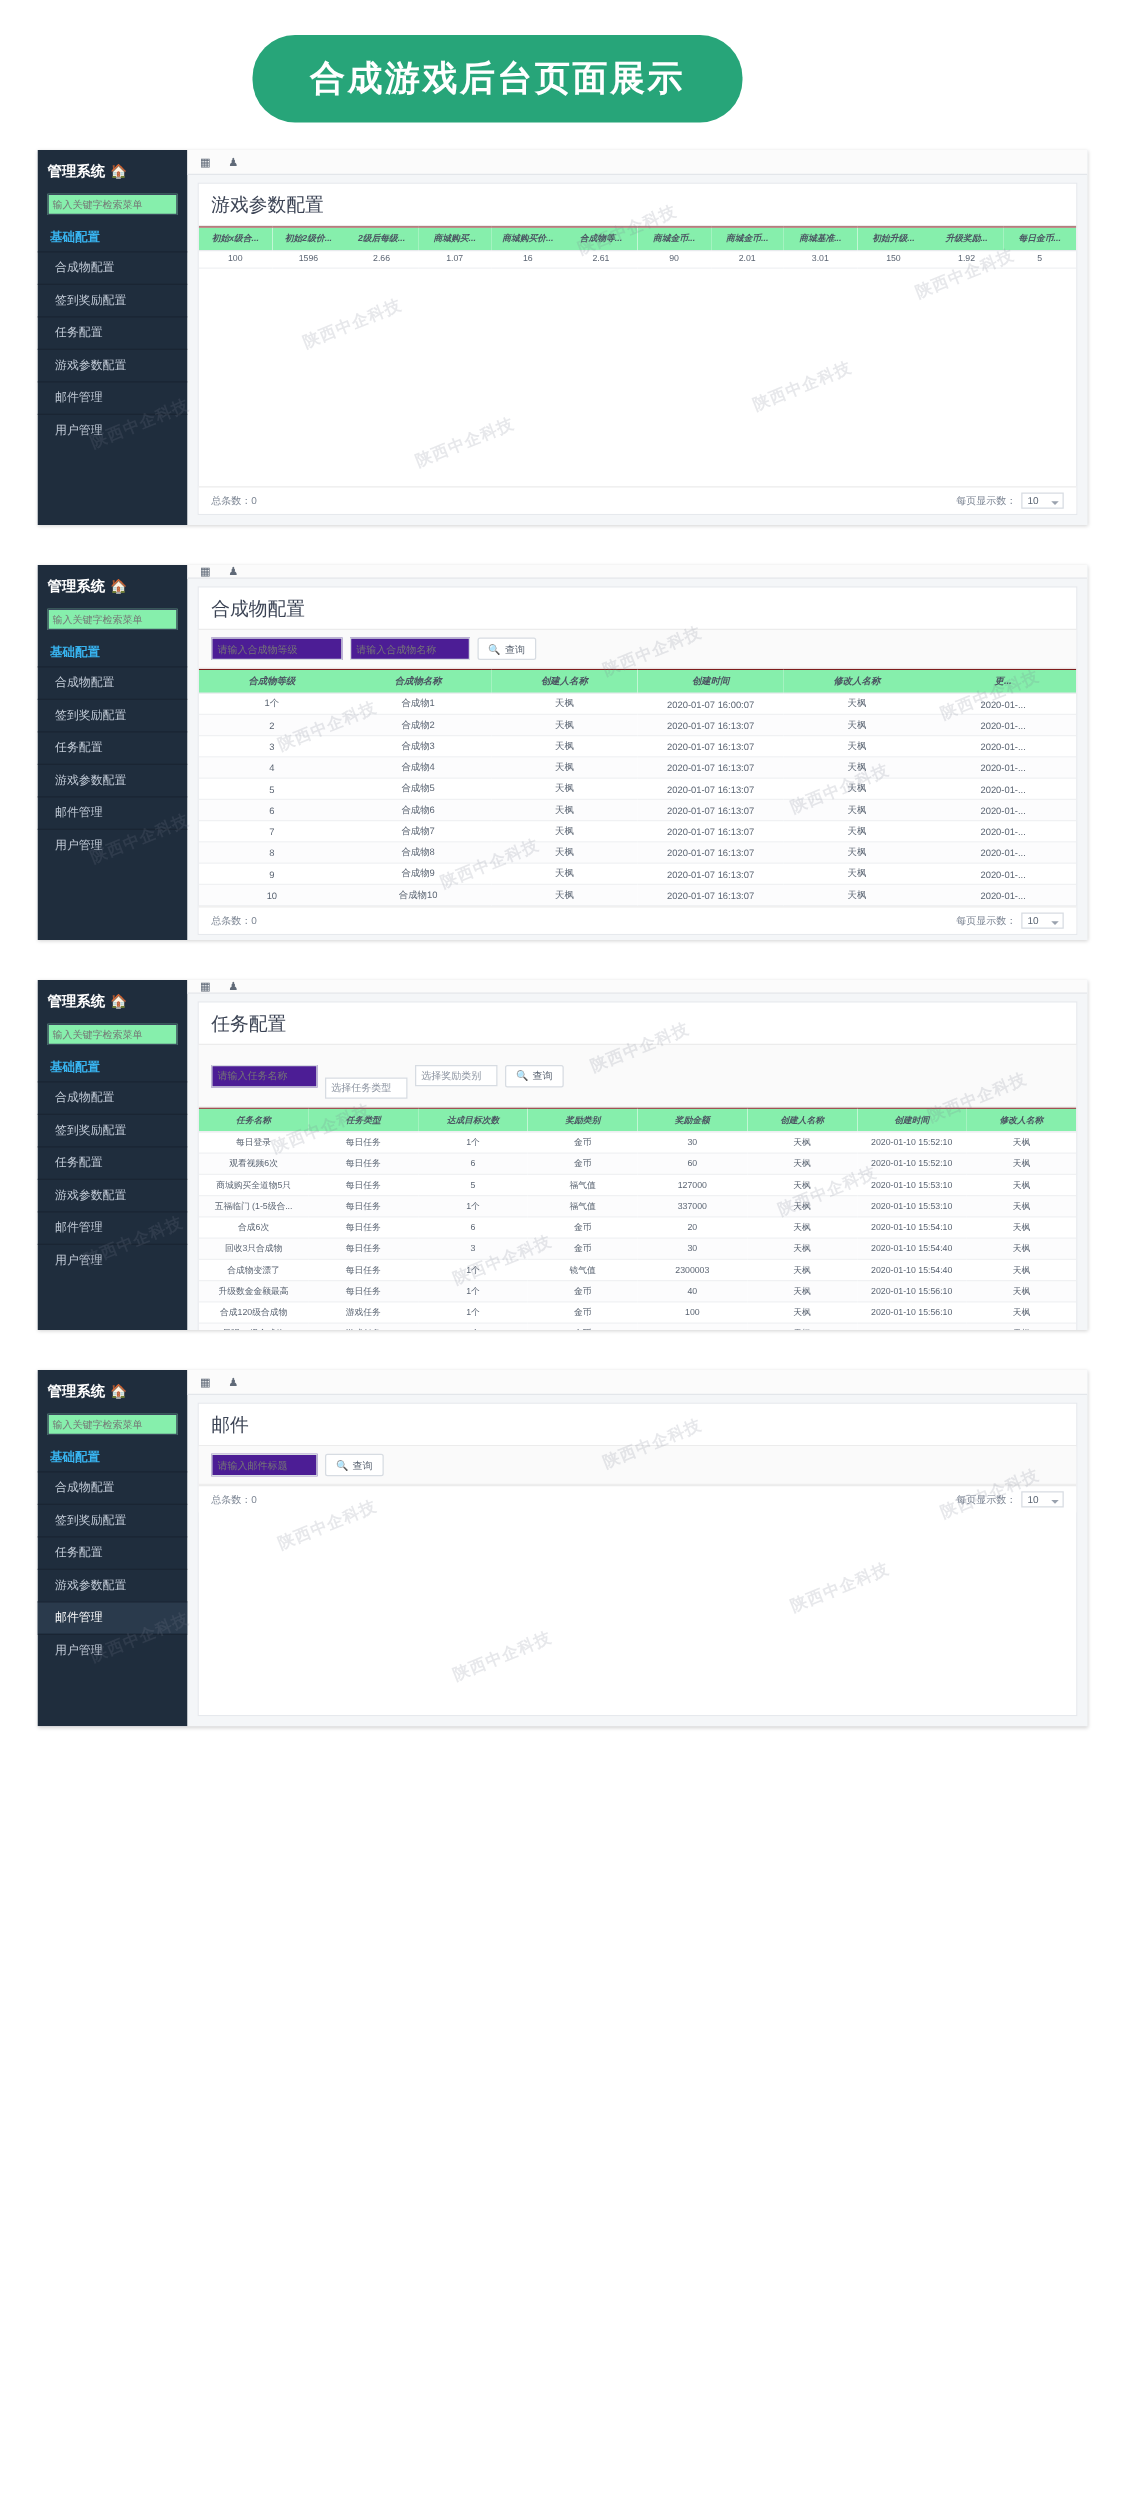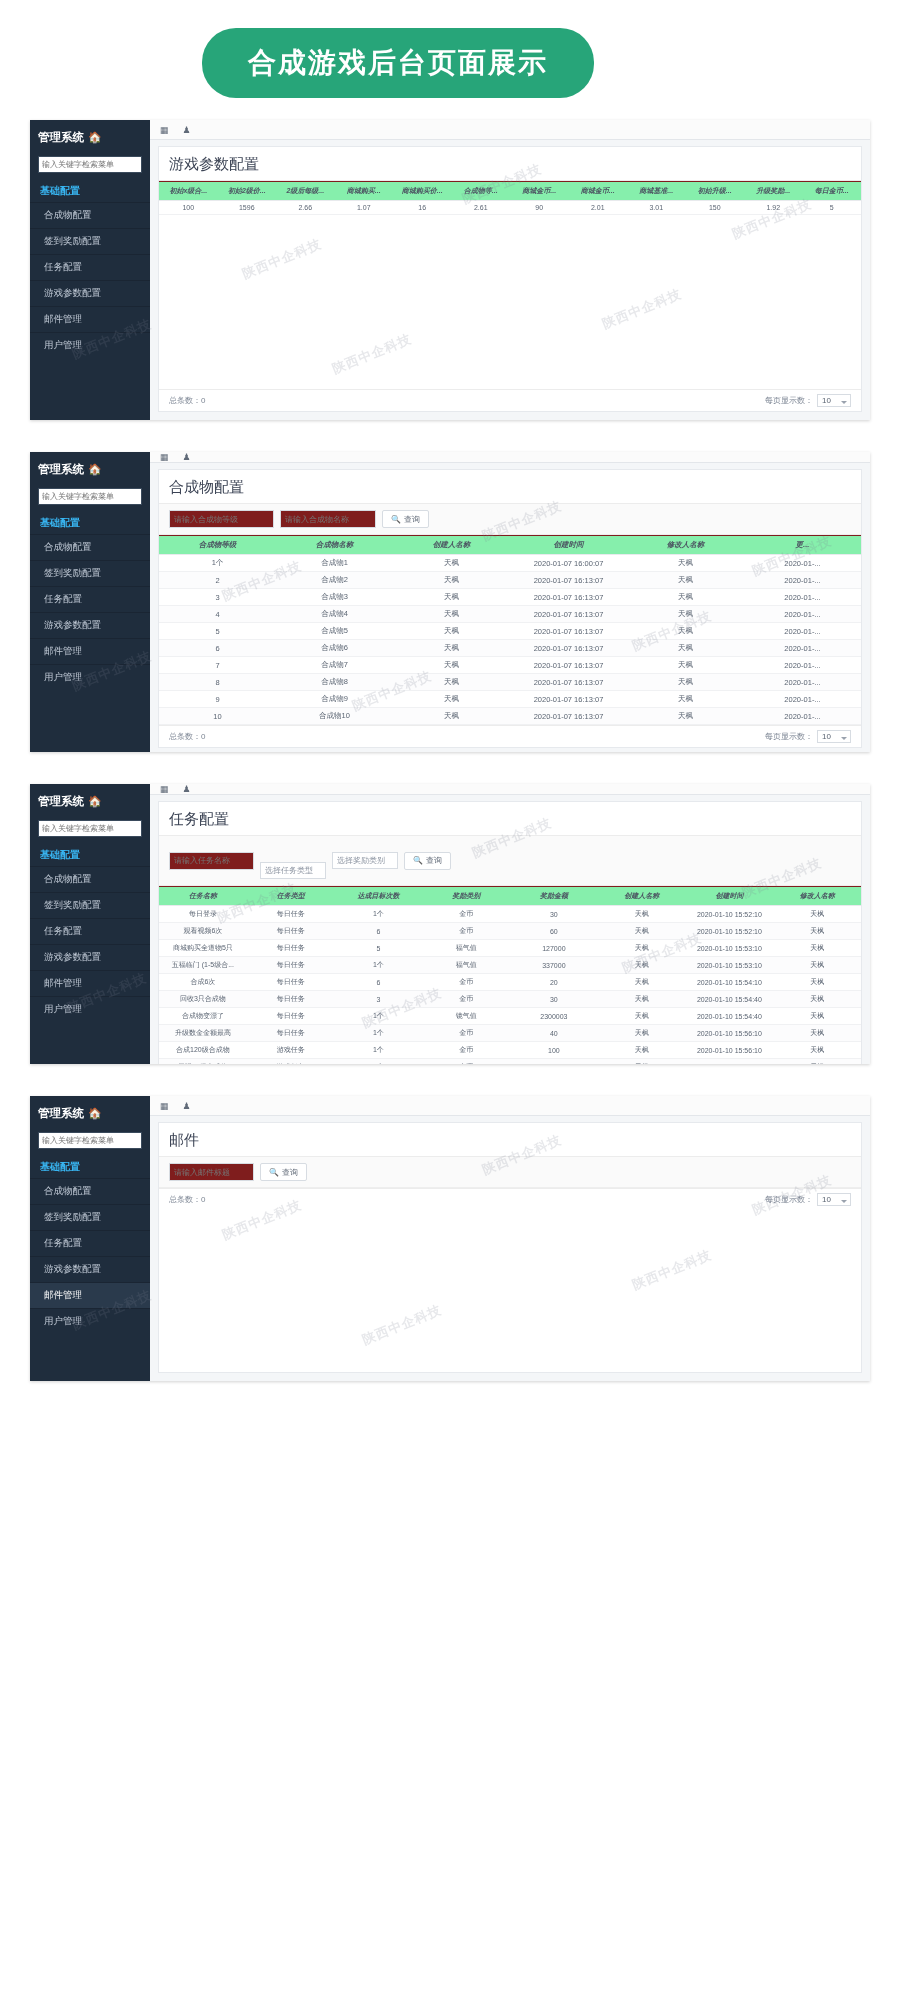--- a/index.html
+++ b/index.html
@@ -68,21 +68,21 @@
   }
   .sb-title .home-ico { font-size: 11px; }
   .sb-search {
     margin: 2px 8px 8px 8px;
   }
   .sb-search input {
     width: 100%;
     height: 17px;
     font-size: 8px;
     border: 1px solid #3a4a5c;
-    background: #ffffff;
+    background: #86efac;
     color: #777;
     padding: 0 3px;
     outline: none;
     font-family: "Liberation Sans", sans-serif;
   }
   .sb-group {
     color: #38b4f0;
     font-size: 10px;
     padding: 3px 10px 4px 10px;
     font-weight: bold;
@@ -139,21 +139,21 @@
     gap: 6px;
     padding: 6px 10px;
     background: #fafafa;
     border-bottom: 1px solid #eee;
     flex-wrap: wrap;
   }
   .filterbar input, .filterbar select {
     height: 18px;
     font-size: 8px;
     border: 1px solid #d7dce2;
-    background: #7f1d1d;
+    background: #4c1d95;
     color: #8b93a0;
     padding: 0 4px;
     outline: none;
     font-family: "Liberation Sans", sans-serif;
   }
   .filterbar input.w1 { width: 105px; }
   .filterbar input.w2 { width: 96px; }
   .filterbar input.w3 { width: 85px; }
   .btn-search {
     height: 18px;

